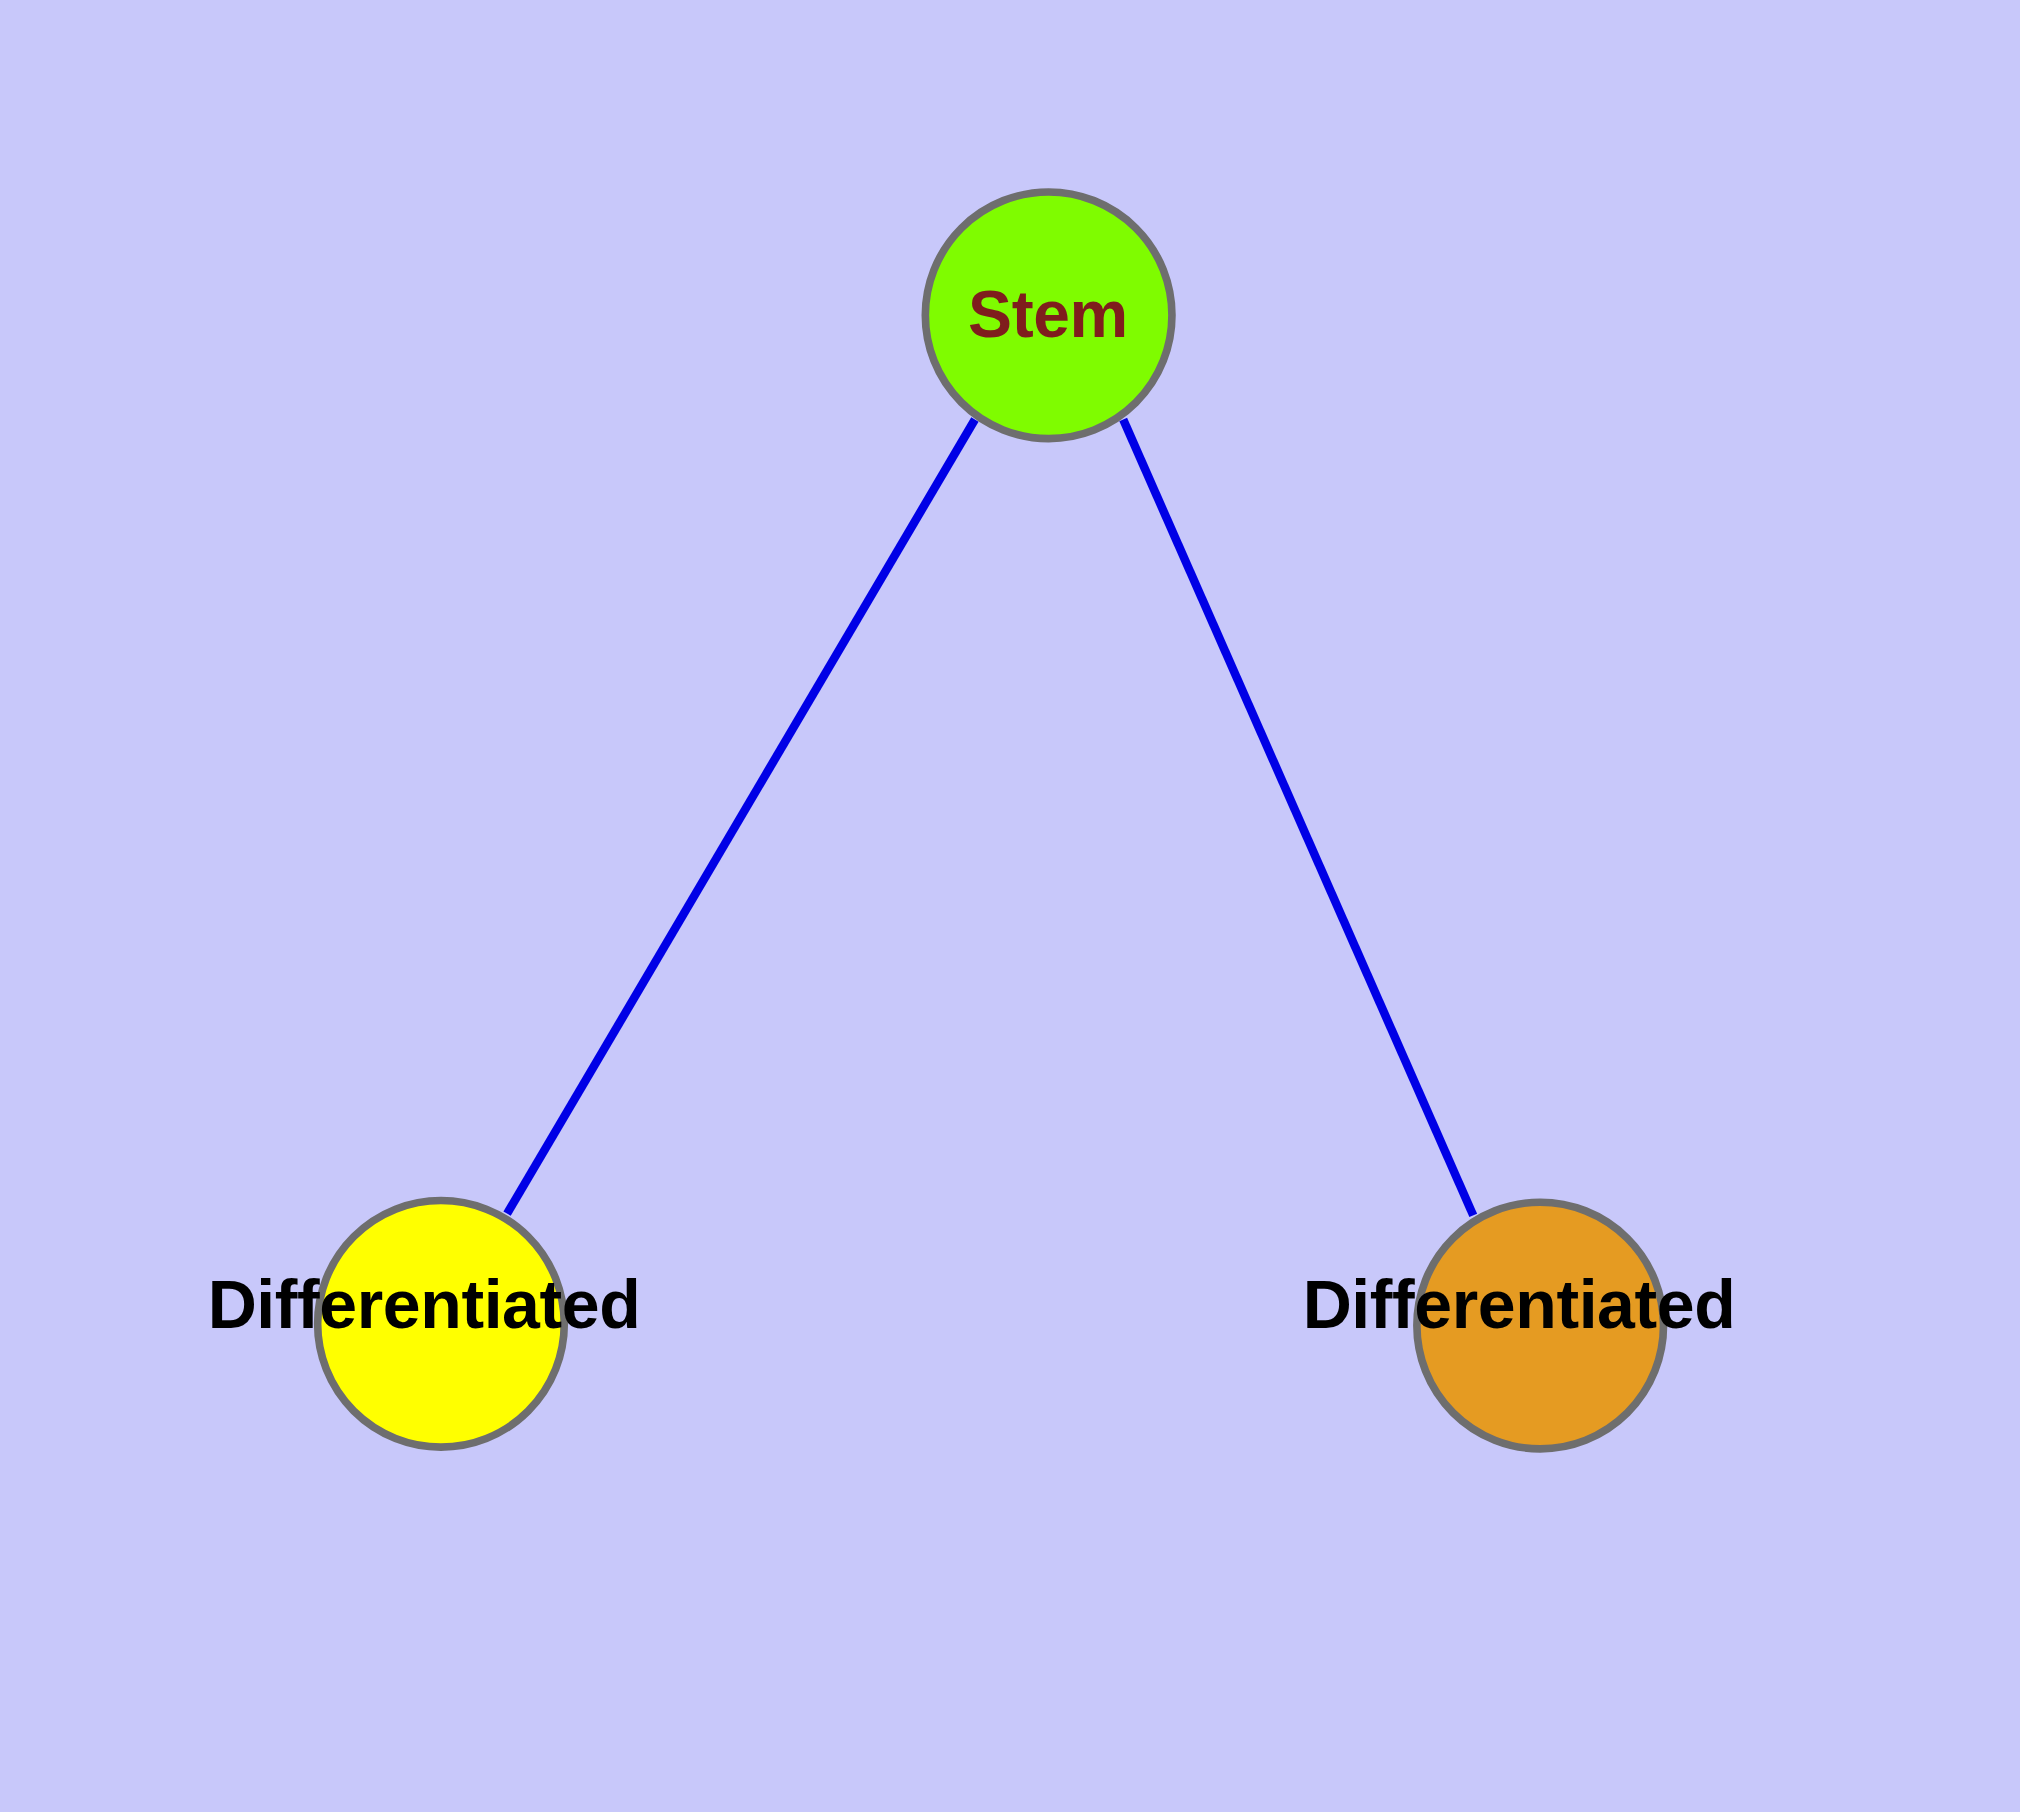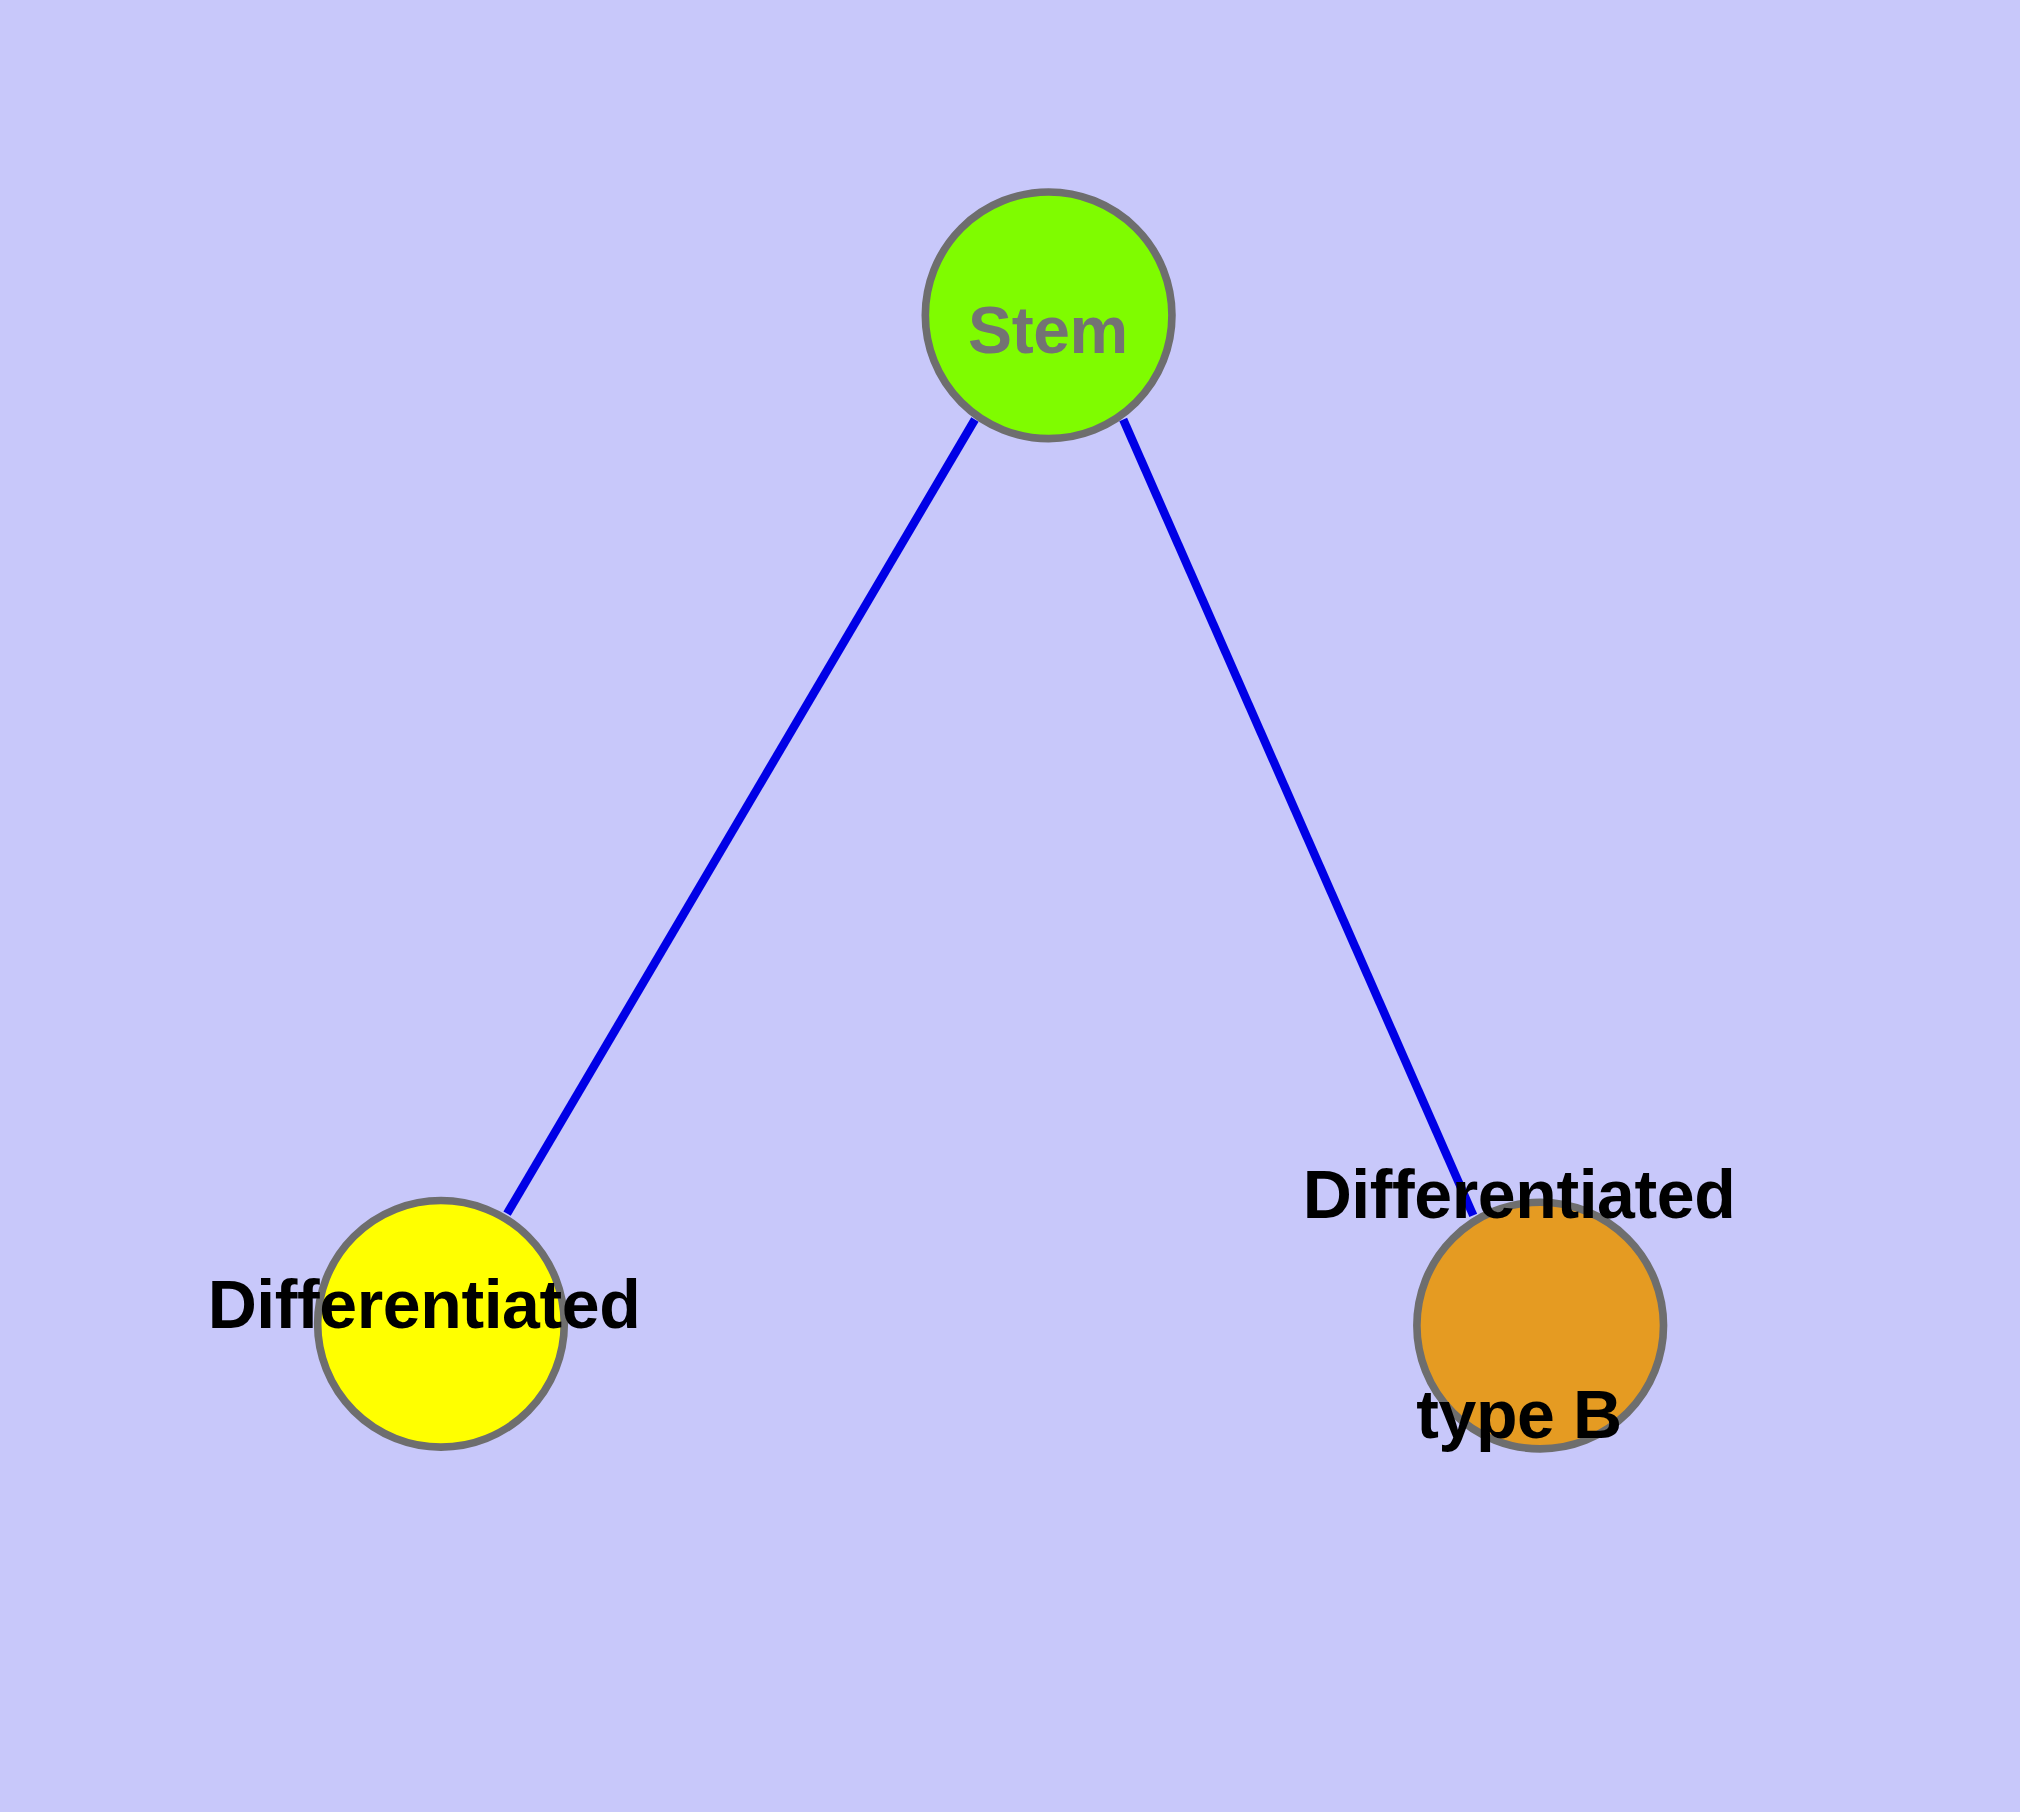--- a/index.html
+++ b/index.html
@@ -72,25 +72,24 @@
     </g>
 
     <g>
       <circle id="svg-node-stem" cx="1237" cy="372" r="145.5" fill="#7ffc00" stroke="#6e6e6e" stroke-width="9"></circle>
       <circle id="svg-node-diff-a" cx="520" cy="1562" r="145.5" fill="#ffff00" stroke="#6e6e6e" stroke-width="9"></circle>
       <circle id="svg-node-diff-b" cx="1817" cy="1564" r="145.5" fill="#e59b22" stroke="#6e6e6e" stroke-width="9"></circle>
     </g>
 
   </svg>
 
-  <div class="node-label" id="label-stem" style="left: 1048px; top: 331px; color: #737373;">Stem</div>
+  <div class="node-label" id="label-stem" style="left: 1048px; top: 315px; color: #7f1d1d;">Stem</div>
 
   <div class="node-label" id="label-diff-a" style="left: 424px; top: 1305px; color: rgb(0, 0, 0);">
     <div>Differentiated</div>
   </div>
 
   <div class="node-label" id="label-diff-b" style="left: 1519px; top: 1305px; color: rgb(0, 0, 0);">
     <div>Differentiated</div>
-    <div>type B</div>
   </div>
 
 </div>
 
 
 </body></html>

